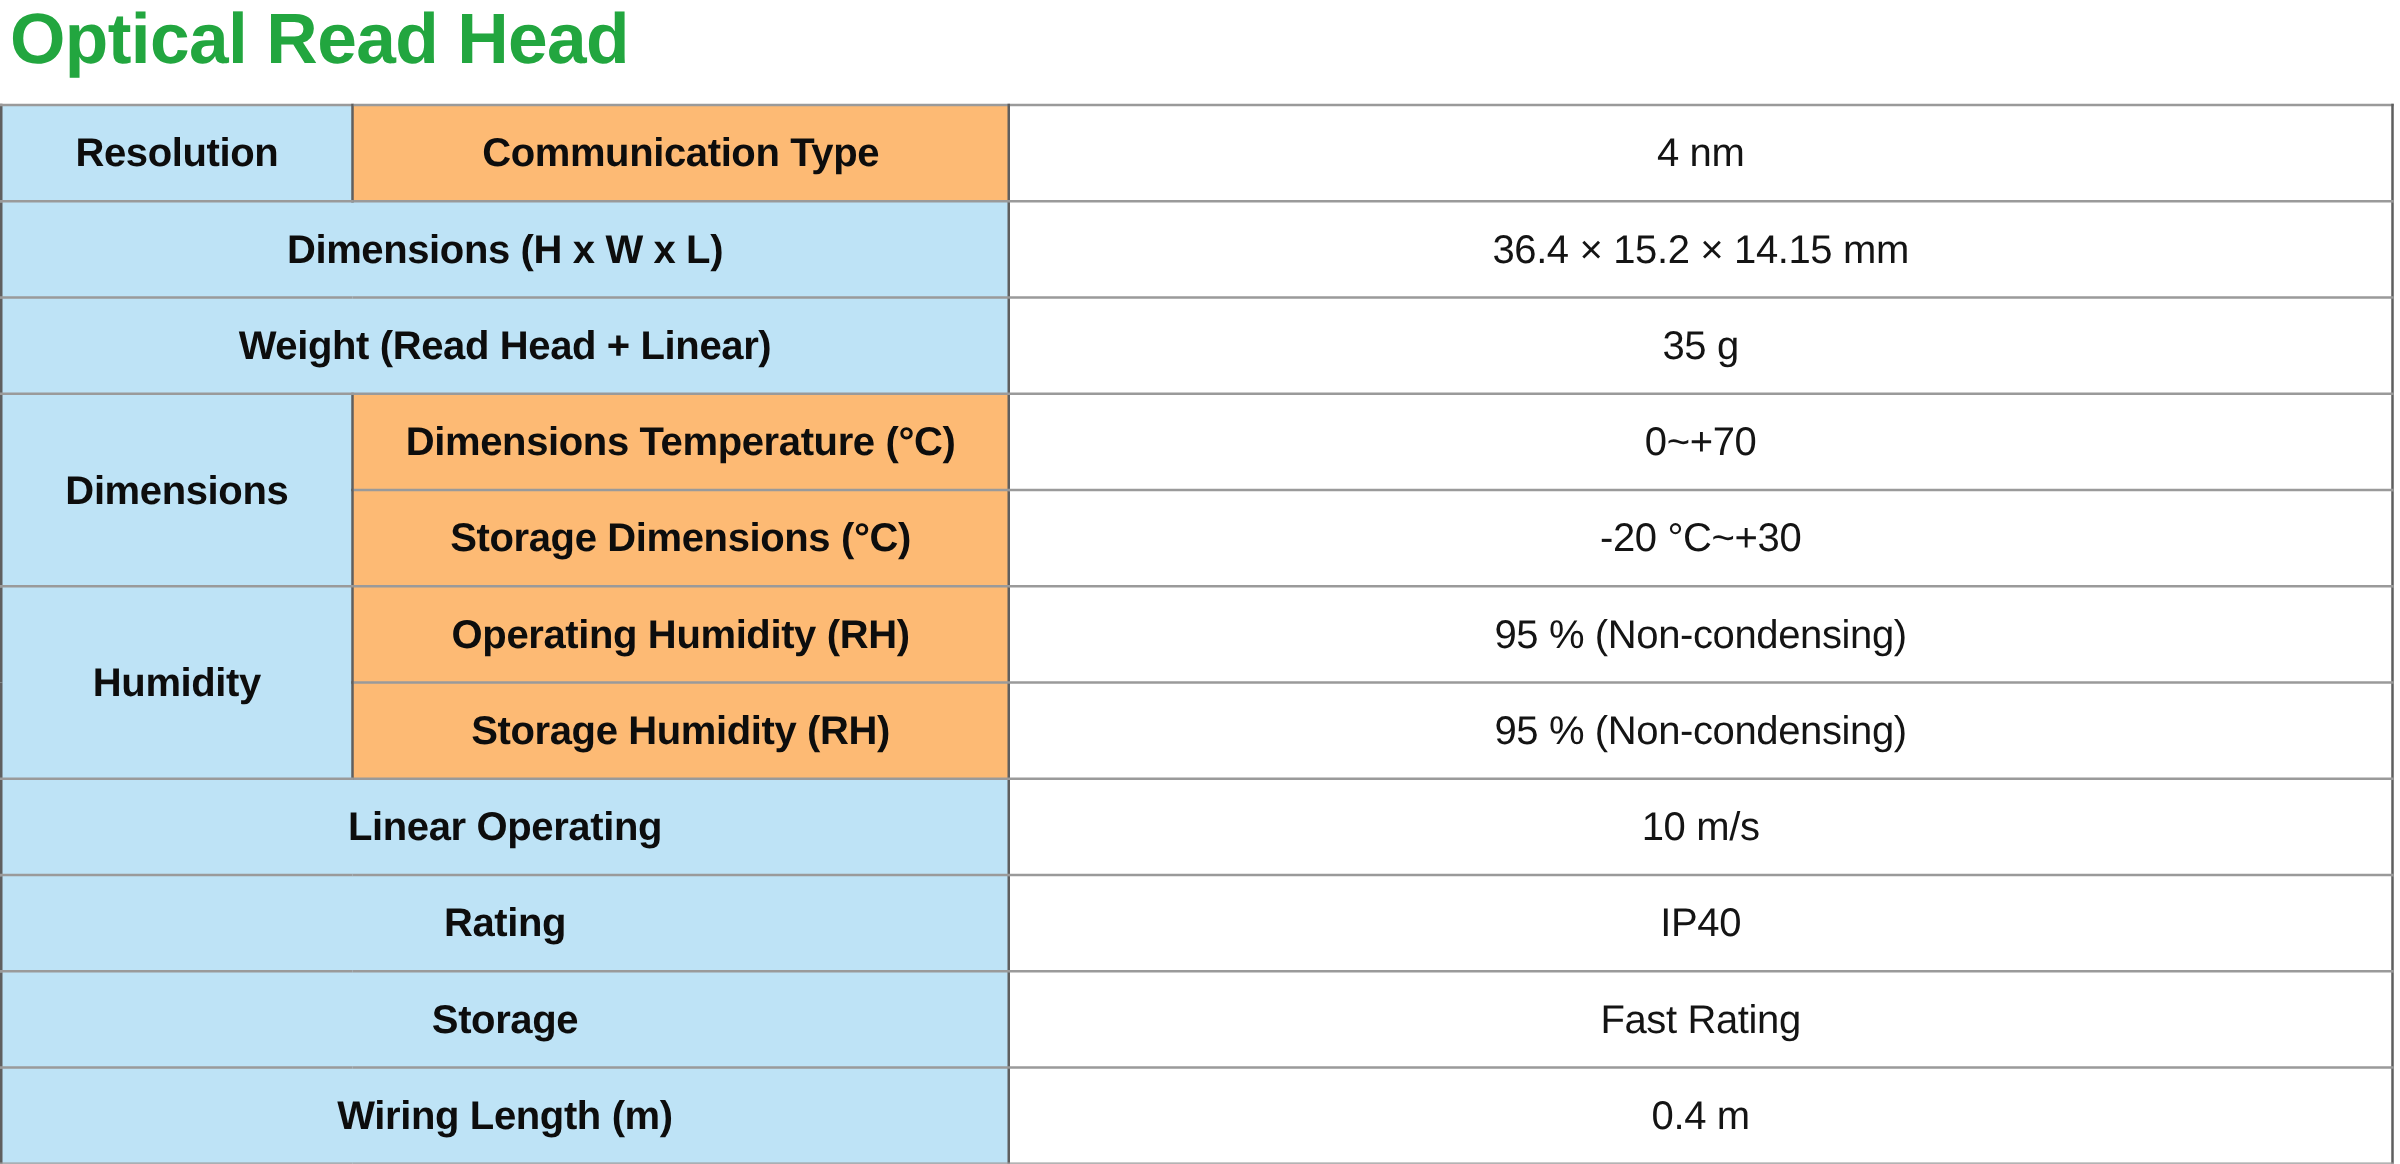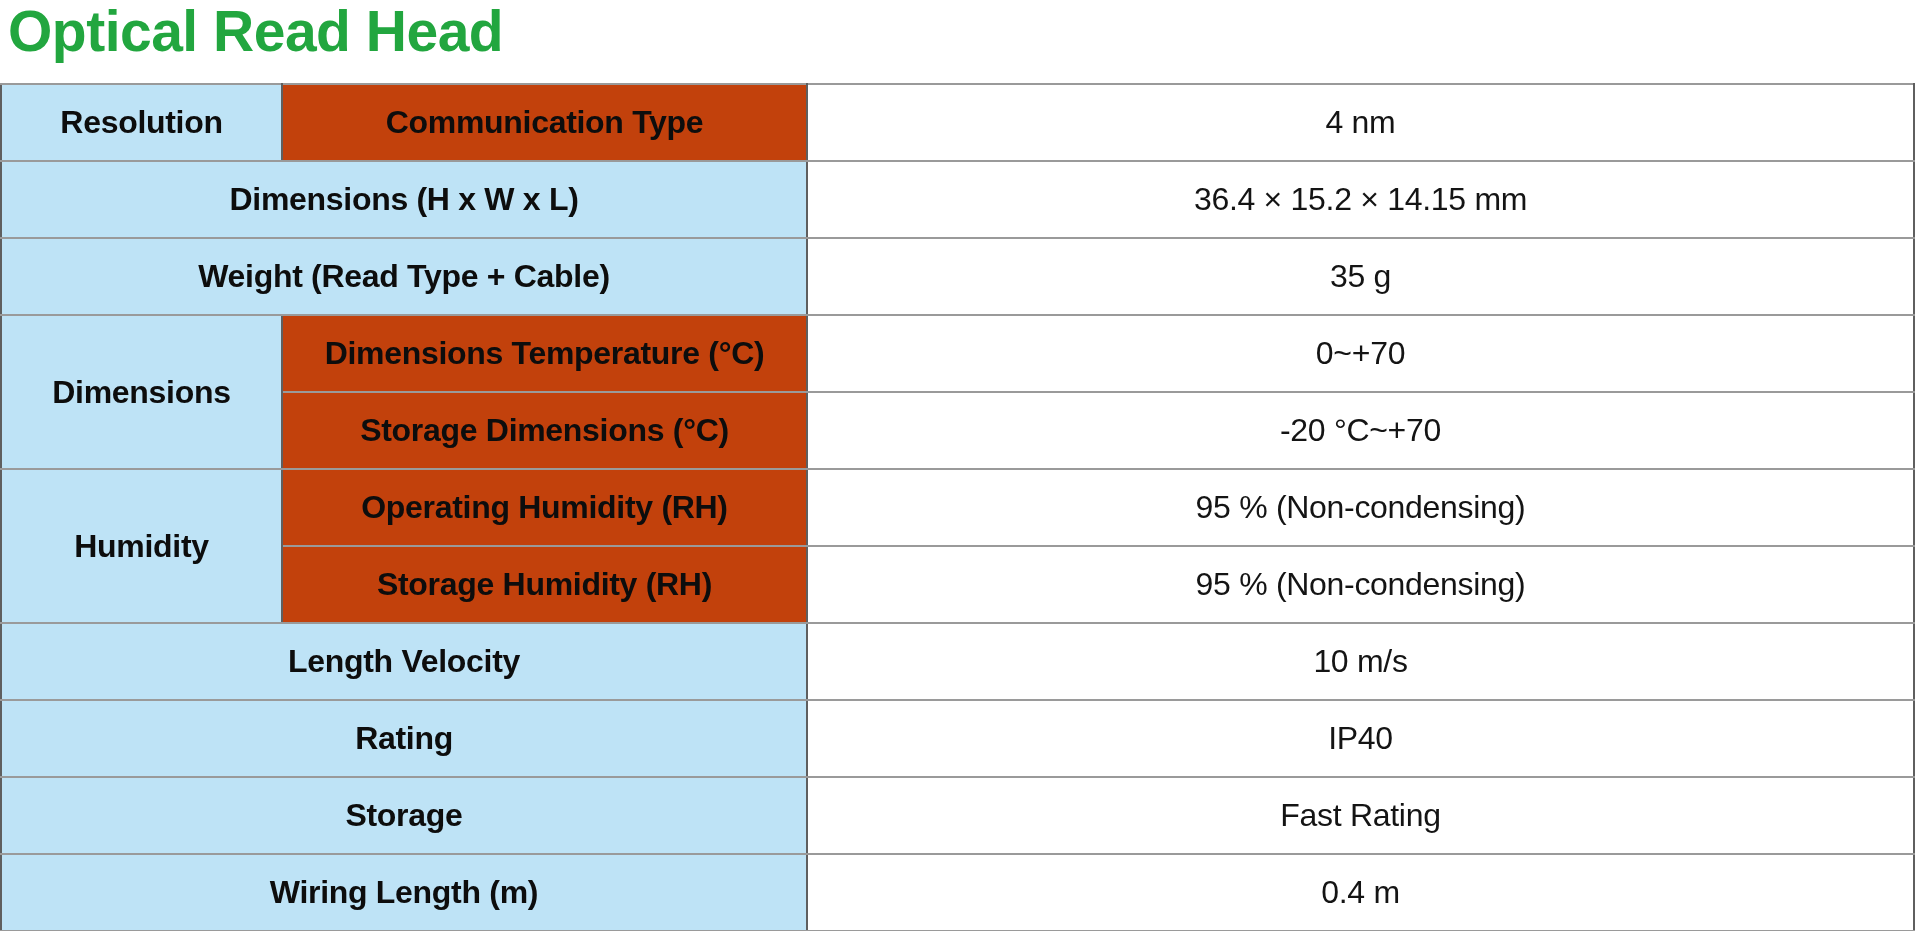--- a/index.html
+++ b/index.html
@@ -37,21 +37,21 @@
     color:#0d0d0d;
     border-top:2px solid #9a9a9a;
     border-bottom:2px solid #9a9a9a;
     border-left:2px solid #5f5f5f;
     border-right:2px solid #5f5f5f;
     padding:0 20px;
     letter-spacing:-0.3px;
     white-space:nowrap;
   }
   td.blue{background:#bee3f6;font-weight:bold;}
-  td.cream{background:#c2410c;font-weight:bold;}
+  td.cream{background:#fdba74;font-weight:bold;}
   td.val{background:#ffffff;font-weight:normal;color:#141414;text-align:center;}
 </style>
 </head>
 <body>
 
 <h1 class="page-title">Optical Read Head</h1>
 
 <table class="spec-table">
   <colgroup>
       <col class="c1">
@@ -65,48 +65,48 @@
     <td class="cream">Communication Type</td>
     <td class="val">4 nm</td>
   </tr>
 
   <tr>
     <td class="blue" colspan="2">Dimensions (H x W x L)</td>
     <td class="val">36.4 × 15.2 × 14.15 mm</td>
   </tr>
 
   <tr>
-    <td class="blue" colspan="2">Weight (Read Type + Cable)</td>
+    <td class="blue" colspan="2">Weight (Read Head + Linear)</td>
     <td class="val">35 g</td>
   </tr>
 
   <tr>
     <td class="blue" rowspan="2">Dimensions</td>
     <td class="cream">Dimensions Temperature (°C)</td>
     <td class="val">0~+70</td>
   </tr>
 
   <tr>
     <td class="cream">Storage Dimensions (°C)</td>
-    <td class="val">-20 °C~+70</td>
+    <td class="val">-20 °C~+30</td>
   </tr>
 
   <tr>
     <td class="blue" rowspan="2">Humidity</td>
     <td class="cream">Operating Humidity (RH)</td>
     <td class="val">95 % (Non-condensing)</td>
   </tr>
 
   <tr>
     <td class="cream">Storage Humidity (RH)</td>
     <td class="val">95 % (Non-condensing)</td>
   </tr>
 
   <tr>
-    <td class="blue" colspan="2">Length Velocity</td>
+    <td class="blue" colspan="2">Linear Operating</td>
     <td class="val">10 m/s</td>
   </tr>
 
   <tr>
     <td class="blue" colspan="2">Rating</td>
     <td class="val">IP40</td>
   </tr>
 
   <tr>
     <td class="blue" colspan="2">Storage</td>

